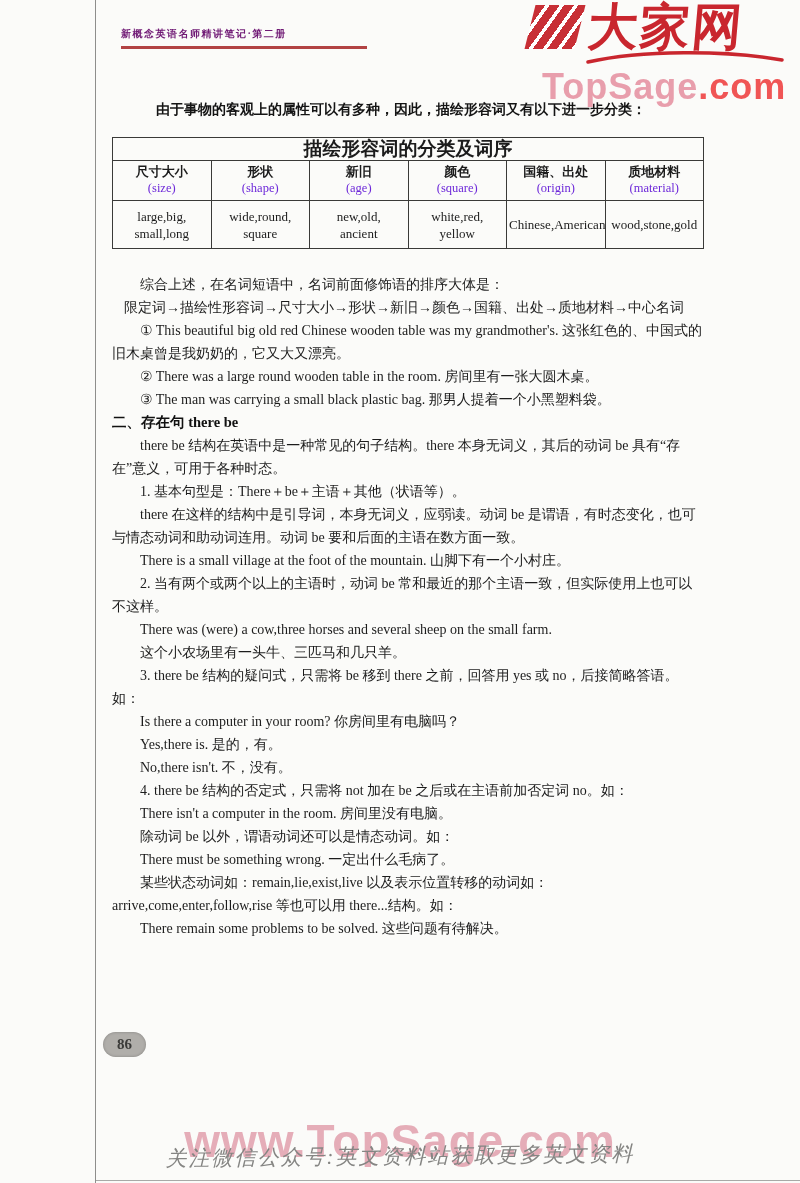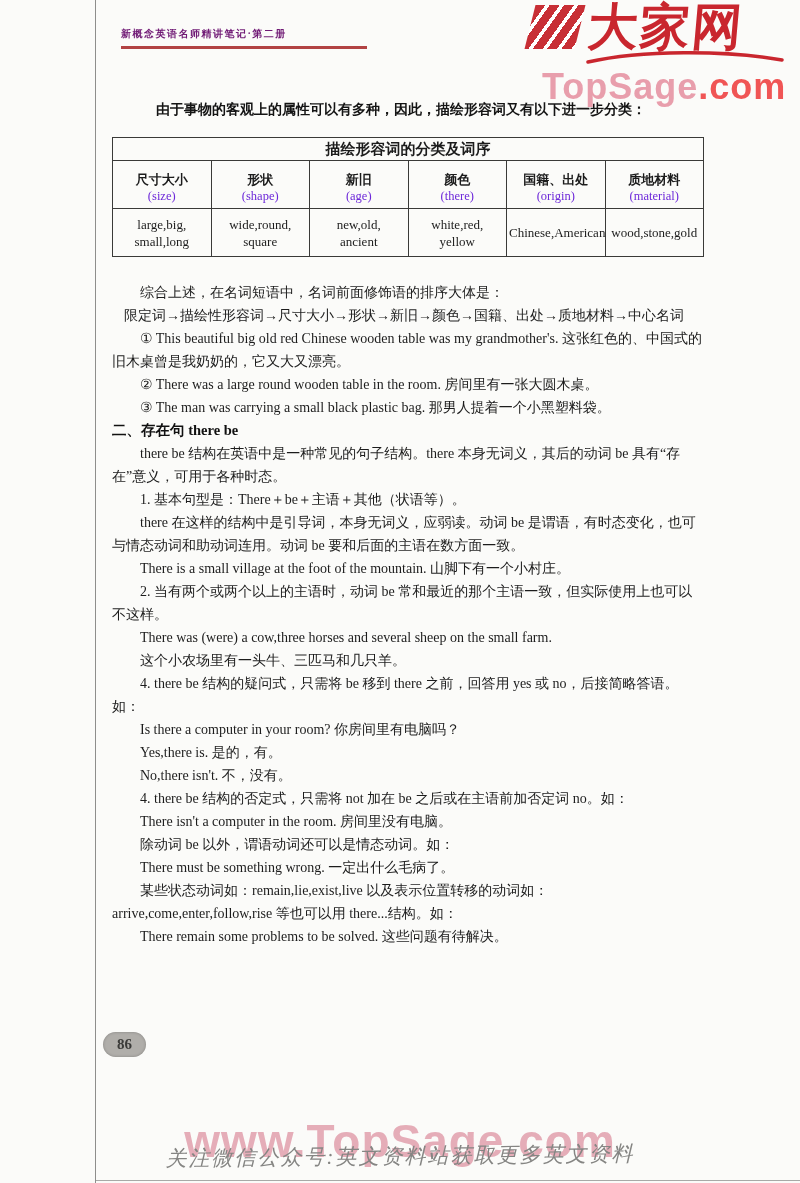--- a/index.html
+++ b/index.html
@@ -57,22 +57,22 @@
     position: absolute; top: 82px; left: 112px; width: 592px;
     font-size: 14px; line-height: 23px; z-index: 2;
   }
   .intro { margin: 16px; text-indent: 2em; font-weight: 600; color: #141414; }
 
   table.adj-table {
     width: 100%; border-collapse: collapse; margin: 2px 0 24px 0;
     text-align: center; table-layout: fixed;
   }
   table.adj-table th, table.adj-table td { border: 1px solid #3a3a38; }
-  .tbl-title { font-size: 15px; font-weight: bold; padding: 2px 0; line-height: 18px; }
-  .col-th { padding: 10px 1px 4px; font-weight: normal; vertical-align: middle; }
+  .tbl-title { font-size: 19px; font-weight: bold; padding: 2px 0; line-height: 18px; }
+  .col-th { padding: 2px 1px 4px; font-weight: normal; vertical-align: middle; }
   .col-zh { font-size: 13px; font-weight: 600; line-height: 17px; }
   .col-en { font-size: 12.5px; color: #6d28d9; line-height: 16px; }
   .val-td {
     height: 48px; padding: 4px 2px; font-size: 13px; line-height: 17px;
     white-space: pre-line; vertical-align: middle;
   }
   .c-size { width: 16%; } .c-shape { width: 14.5%; } .c-age { width: 15.5%; }
   .c-colour { width: 16%; } .c-origin { width: 18.5%; } .c-material { width: 19.5%; }
 
   .para { margin: 0; text-indent: 2em; }
@@ -130,21 +130,21 @@
           <th class="col-th c-shape">
             <div class="col-zh">形状</div>
             <div class="col-en">(shape)</div>
           </th>
           <th class="col-th c-age">
             <div class="col-zh">新旧</div>
             <div class="col-en">(age)</div>
           </th>
           <th class="col-th c-colour">
             <div class="col-zh">颜色</div>
-            <div class="col-en">(there)</div>
+            <div class="col-en">(square)</div>
           </th>
           <th class="col-th c-origin">
             <div class="col-zh">国籍、出处</div>
             <div class="col-en">(origin)</div>
           </th>
           <th class="col-th c-material">
             <div class="col-zh">质地材料</div>
             <div class="col-en">(material)</div>
           </th>
         </tr>
@@ -173,21 +173,21 @@
 
     <h2 class="sec-head">二、存在句 there be</h2>
 
     <p class="para">there be 结构在英语中是一种常见的句子结构。there 本身无词义，其后的动词 be 具有“存在”意义，可用于各种时态。</p>
     <p class="para">1. 基本句型是：There＋be＋主语＋其他（状语等）。</p>
     <p class="para">there 在这样的结构中是引导词，本身无词义，应弱读。动词 be 是谓语，有时态变化，也可与情态动词和助动词连用。动词 be 要和后面的主语在数方面一致。</p>
     <p class="para">There is a small village at the foot of the mountain. 山脚下有一个小村庄。</p>
     <p class="para">2. 当有两个或两个以上的主语时，动词 be 常和最近的那个主语一致，但实际使用上也可以不这样。</p>
     <p class="para">There was (were) a cow,three horses and several sheep on the small farm.</p>
     <p class="para">这个小农场里有一头牛、三匹马和几只羊。</p>
-    <p class="para">4. there be 结构的疑问式，只需将 be 移到 there 之前，回答用 yes 或 no，后接简略答语。如：</p>
+    <p class="para">3. there be 结构的疑问式，只需将 be 移到 there 之前，回答用 yes 或 no，后接简略答语。如：</p>
     <p class="para">Is there a computer in your room? 你房间里有电脑吗？</p>
     <p class="para">Yes,there is. 是的，有。</p>
     <p class="para">No,there isn't. 不，没有。</p>
     <p class="para">4. there be 结构的否定式，只需将 not 加在 be 之后或在主语前加否定词 no。如：</p>
     <p class="para">There isn't a computer in the room. 房间里没有电脑。</p>
     <p class="para">除动词 be 以外，谓语动词还可以是情态动词。如：</p>
     <p class="para">There must be something wrong. 一定出什么毛病了。</p>
     <p class="para">某些状态动词如：remain,lie,exist,live 以及表示位置转移的动词如：arrive,come,enter,follow,rise 等也可以用 there...结构。如：</p>
     <p class="para">There remain some problems to be solved. 这些问题有待解决。</p>
   </main>

